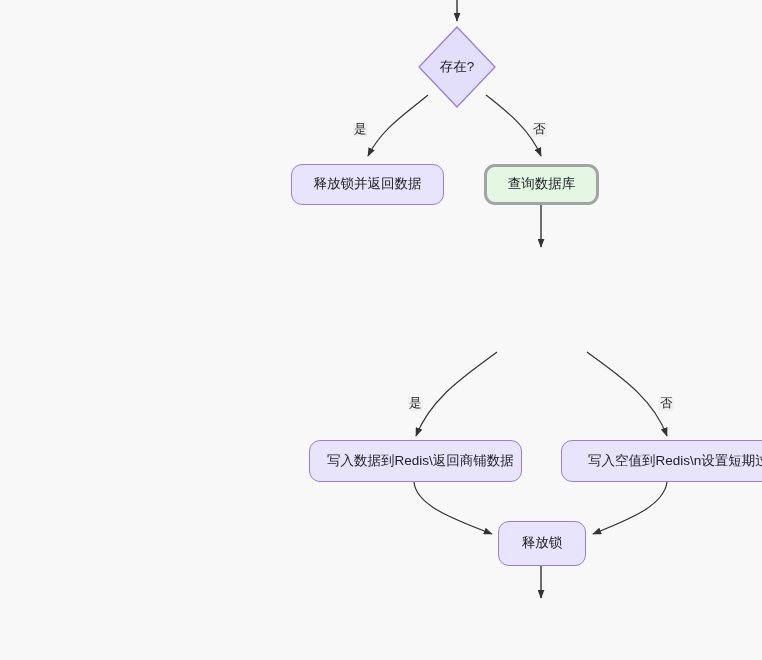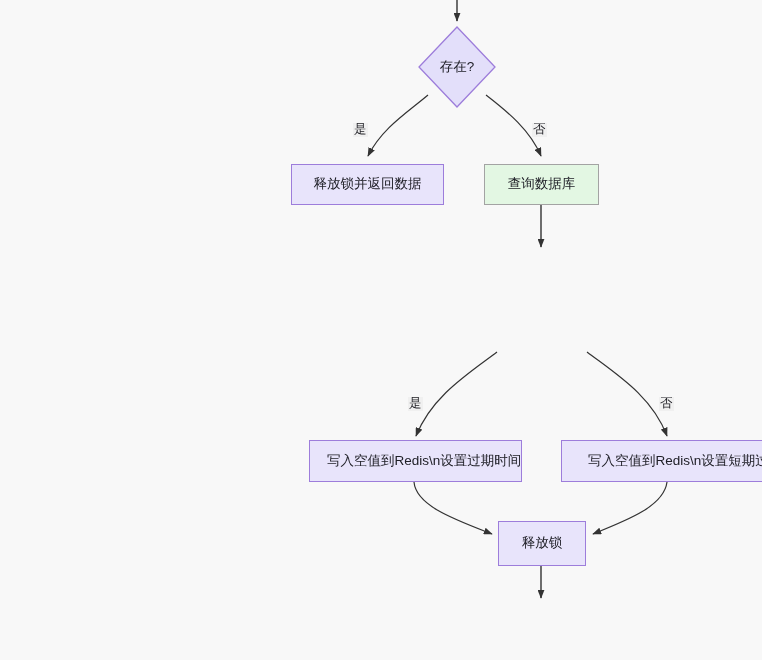--- a/index.html
+++ b/index.html
@@ -37,27 +37,27 @@
     align-items: center;
     justify-content: center;
     text-align: center;
     color: #202028;
     font-size: 13.5px;
     line-height: 1.25;
   }
   .node-rect {
     border: 1px solid #9d7ddb;
     background: #e8e4fb;
-    border-radius: 0;
+    border-radius: 11px;
     padding: 0 6px;
     overflow: hidden;
     white-space: nowrap;
   }
   .node-rect.green {
-    border: 1px solid #a3a3a3;
+    border: 3px solid #a3a3a3;
     background: #e3f7e3;
   }
   .diamond-wrap {
     position: absolute;
   }
   .diamond-wrap .dshape {
     position: absolute;
     left: 0;
     top: 0;
     width: 100%;
@@ -127,21 +127,21 @@
   <div class="node node-rect" style="left:275px; top:164px; width:153px; height:41px;">
     <span>释放锁并返回数据</span>
   </div>
 
   <div class="node node-rect green" style="left:468px; top:164px; width:115px; height:41px;">
     <span>查询数据库</span>
   </div>
 
 
   <div class="node node-rect" style="left:293px; top:440px; width:213px; height:42px; justify-content:flex-start;">
-    <span style="padding-left:11px;">写入空值到Redis\n设置过期时间</span>
+    <span style="padding-left:11px;">写入数据到Redis\返回商铺数据</span>
   </div>
 
   <div class="node node-rect" style="left:545px; top:440px; width:212px; height:42px; justify-content:flex-start;">
     <span style="padding-left:20px;">写入空值到Redis\n设置短期过期</span>
   </div>
 
   <div class="node node-rect" style="left:482px; top:521px; width:88px; height:45px;">
     <span>释放锁</span>
   </div>
 

